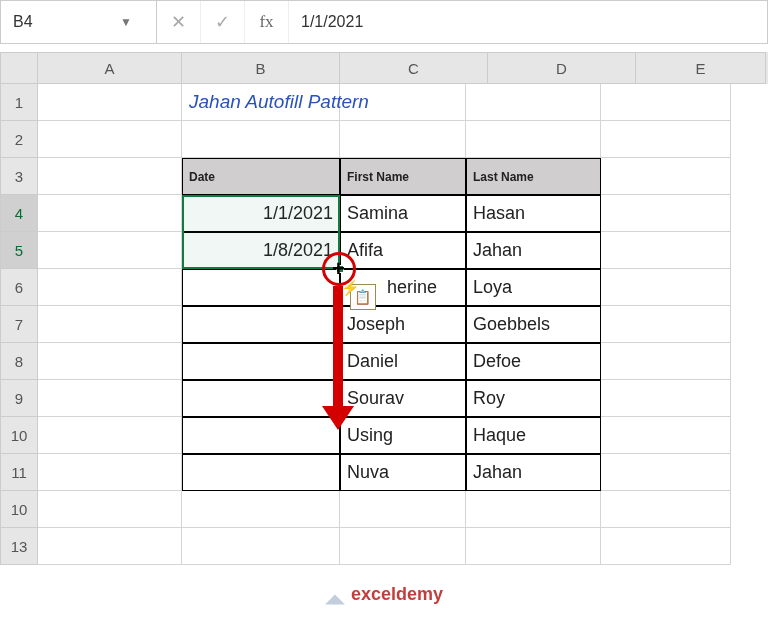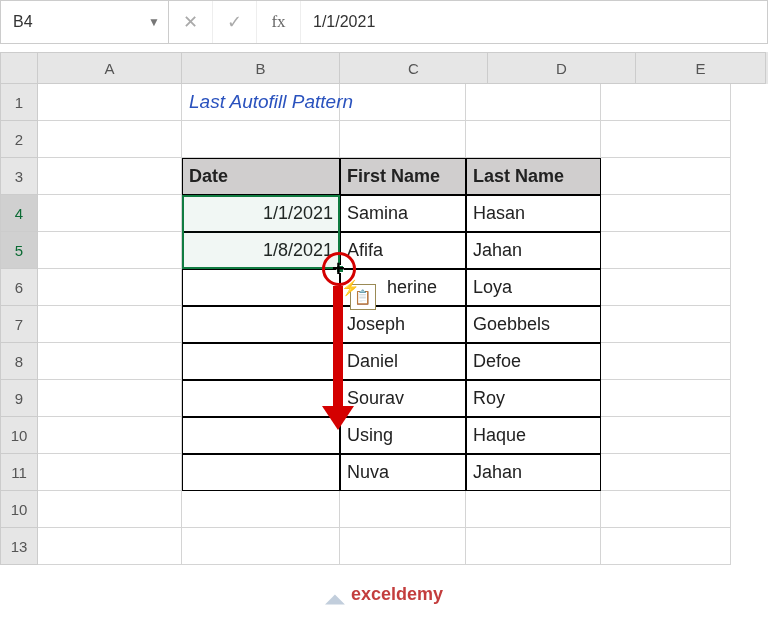--- a/index.html
+++ b/index.html
@@ -16,23 +16,23 @@
   .formula-bar {
     display: flex;
     align-items: stretch;
     height: 44px;
     border: 1px solid #ccc;
     background: #fff;
   }
   .name-box-wrap {
     display: flex;
     align-items: center;
-    width: 168px;
+    width: 156px;
     border-right: 1px solid #ccc;
-    padding: 0 8px 0 12px;
+    padding: 0 24px 0 12px;
     justify-content: space-between;
   }
   .name-box-text { font-size: 16px; color: #333; }
   .name-box-caret { color: #777; font-size: 12px; }
   .fx-btns {
     display: flex;
     align-items: center;
   }
   .fx-btn {
     width: 44px;
@@ -119,21 +119,21 @@
   }
   .table-cell {
     border: 1px solid #000 !important;
     padding: 0 6px;
     font-size: 18px;
     background: #fff;
   }
   .table-head {
     background: #d0cece !important;
     font-weight: bold;
-    font-size: 18px;
+    font-size: 12px;
     text-align: right;
   }
   .date-cell { justify-content: flex-end; }
   .sel-box {
     position: absolute;
     border: 2px solid #107c41;
     pointer-events: none;
     background: rgba(16,124,65,0.06);
   }
   .fill-handle {
@@ -238,21 +238,21 @@
     <div class="col-head col-D">D</div>
     <div class="col-head col-E">E</div>
   </div>
 
   <div class="rows">
 
     <div class="row">
       <div class="row-head">1</div>
       <div class="cell colA"></div>
       <div class="cell colB">
-          <span class="title-text">Last Autofill Pattern</span>
+          <span class="title-text">Jahan Autofill Pattern</span>
         </div>
       <div class="cell colC"></div>
       <div class="cell colD"></div>
       <div class="cell colE"></div>
     </div>
 
     <div class="row">
       <div class="row-head">2</div>
       <div class="cell colA"></div>
       <div class="cell colB"></div>

